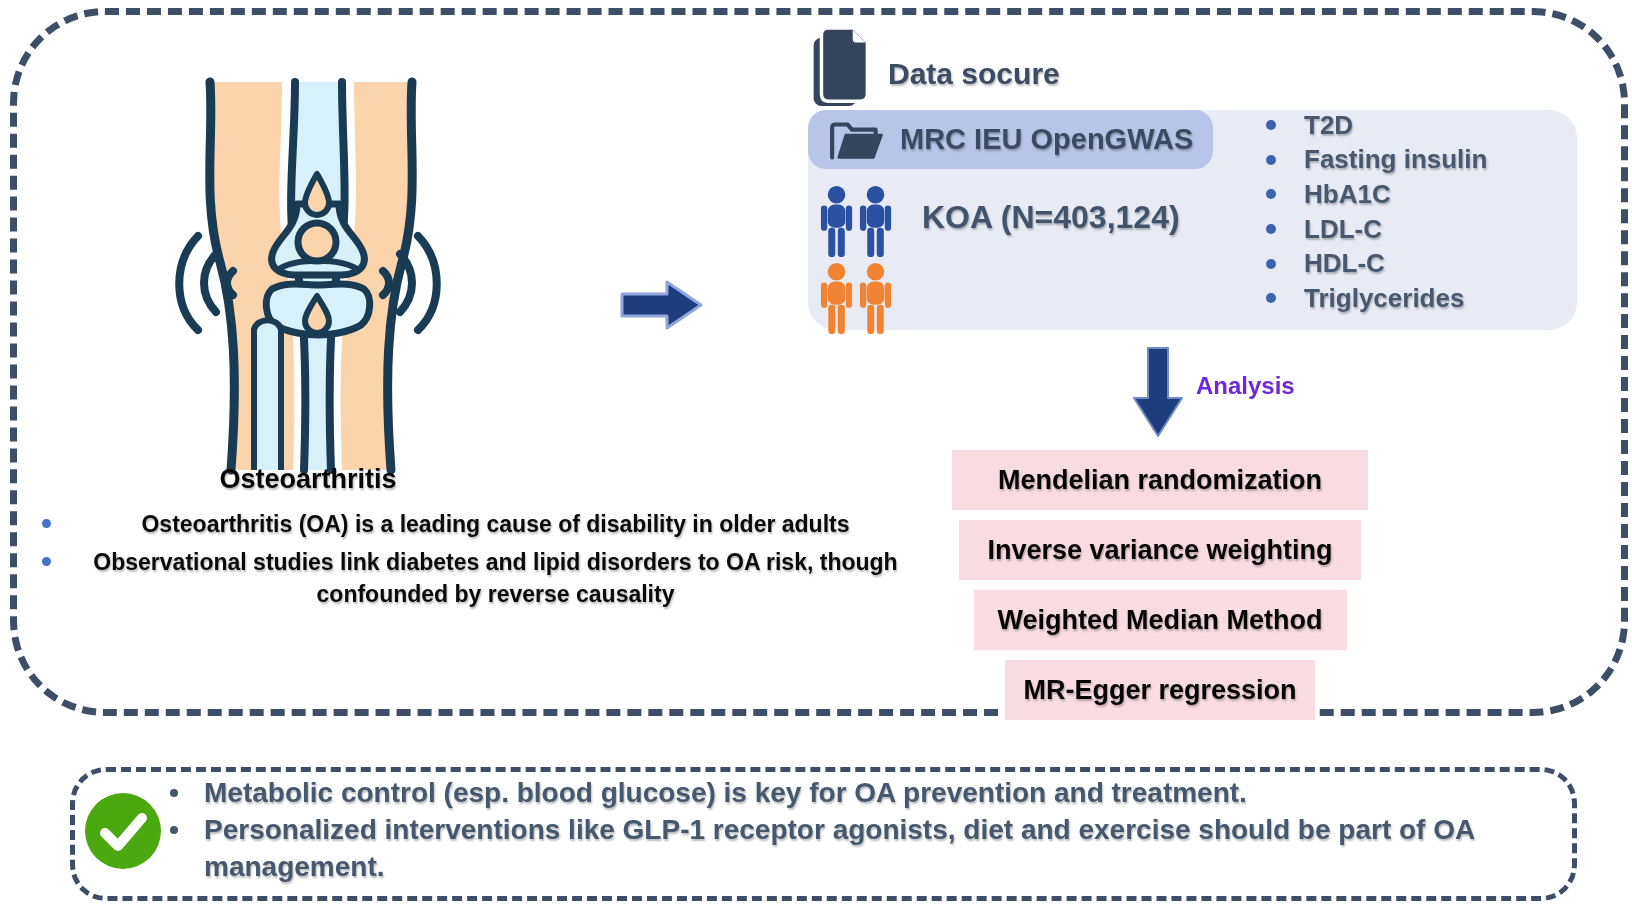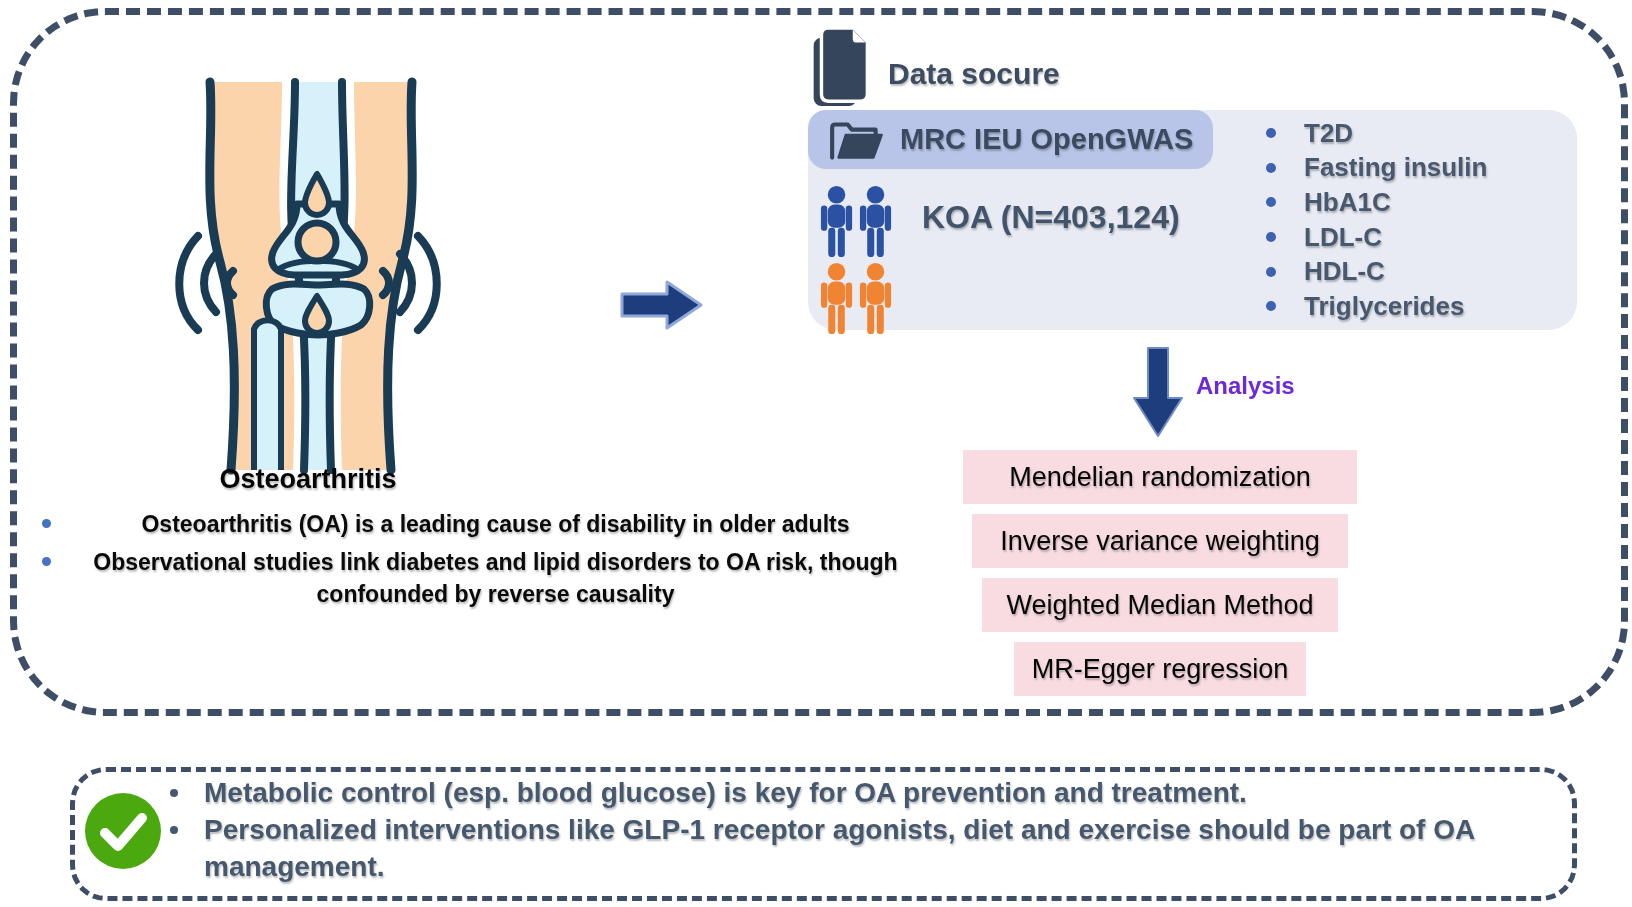--- a/index.html
+++ b/index.html
@@ -38,29 +38,29 @@
            display:flex;align-items:center;padding-left:20px;box-sizing:border-box;}
   .folder-icon{width:58px;height:44px;margin-right:14px;flex:0 0 auto;}
   .mrc-label{font-size:29px;font-weight:bold;color:#3A4A61;}
   .persons{width:78px;height:76px;}
   .persons-blue{left:818px;top:184px;}
   .persons-orange{left:818px;top:261px;}
   .cohort-label{font-size:32px;font-weight:bold;color:#42546B;}
   .koa-label{left:922px;top:199px;}
   .hoa-label{left:922px;top:276px;}
 
-  .exposure-list{left:1266px;top:116px;}
+  .exposure-list{left:1266px;top:108px;}
   .exposure-item{display:flex;align-items:center;height:34.6px;}
   .dot-exp{flex:0 0 10px;width:10px;height:10px;border-radius:50%;background:#3C62B0;margin-right:28px;}
   .exposure-text{font-size:26px;font-weight:600;color:#48596F;}
 
   
   .methods{left:870px;top:450px;width:580px;display:flex;flex-direction:column;align-items:center;gap:10px;}
-  .method-box{height:54px;display:flex;align-items:center;background:#F9DCE2;
-              font-size:27px;font-weight:normal;color:#050505;white-space:nowrap;}
+  .method-box{height:60px;display:flex;align-items:center;background:#F9DCE2;
+              font-size:27px;font-weight:bold;color:#050505;white-space:nowrap;}
   .method-box:nth-child(1){padding:0 46px;}
   .method-box:nth-child(2){padding:0 28px;}
   .method-box:nth-child(3){padding:0 24px;}
   .method-box:nth-child(4){padding:0 18px;}
 
   
   .check-icon{left:83px;top:791px;width:80px;height:80px;}
   .conclusion-bullets{left:170px;top:774px;width:1340px;}
   .c-row{display:flex;align-items:flex-start;}
   .dot-dark{flex:0 0 8px;width:8px;height:8px;border-radius:50%;background:#46586E;margin:15px 26px 0 0;}

